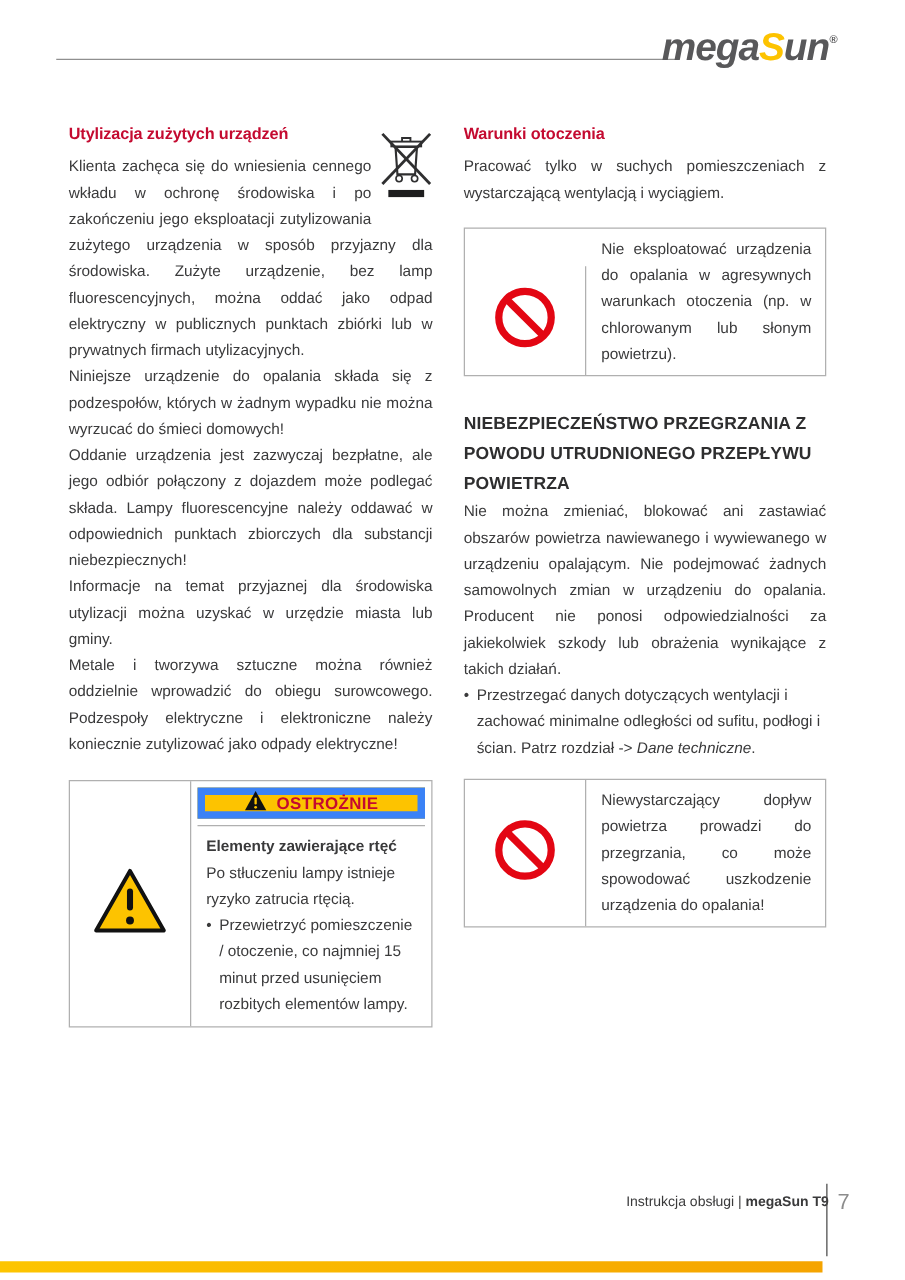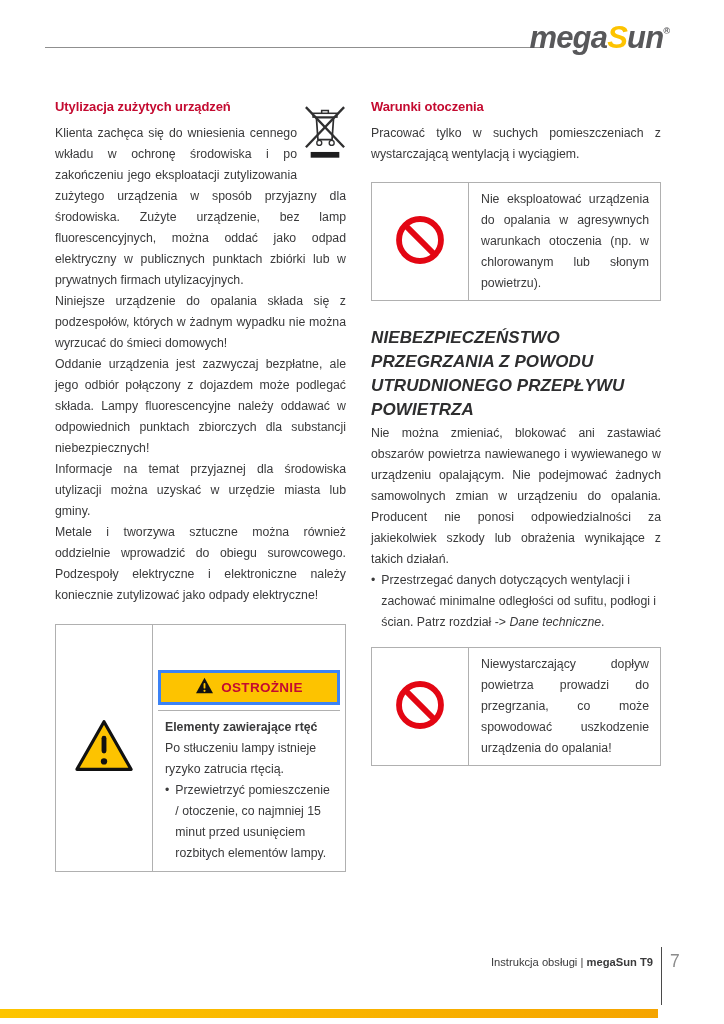--- a/index.html
+++ b/index.html
@@ -29,46 +29,46 @@
   .intro { text-align:left; }
 
   
   .weee-float { float:right; width:42px; height:62px; margin:0 0 6px 7px; }
 
   
   .cautionbox { margin-top:18px; border:1px solid #b0b0b0; display:flex; min-height:170px; background:#fff; }
   .icon-cell { width:97px; flex:none; border-right:1px solid #b0b0b0;
                display:flex; align-items:center; justify-content:center; }
   .caution-body-cell { flex:1; padding:5px; display:flex; flex-direction:column; }
-  .caution-header { background:#fdc300; border:3px solid #3b82f6; height:35px; flex:none;
-                    display:flex; align-items:center; justify-content:center; gap:7px;margin-top:40px; }
+  .caution-header { background:#fdc300; border:6px solid #3b82f6; height:25px; flex:none;
+                    display:flex; align-items:center; justify-content:center; gap:7px; }
   .caution-header .caution-word { color:#c40a30; font-weight:bold; font-size:13.5px; letter-spacing:0.3px; }
   .caution-text { border-top:1px solid #b0b0b0; margin-top:5px;
                   padding:6px 7px 2px 7px; font-size:12.3px; line-height:21px; }
   .caution-text .subject { font-weight:bold; }
 
   .bullet { display:flex; gap:6px; font-size:12.3px; line-height:21px; }
   .bullet .dot { flex:none; }
 
   
   .probox { border:1px solid #b0b0b0; display:flex; background:#fff; }
   .probox .pro-text { flex:1; padding:6px 11px 6px 12px; font-size:12.3px;
                       line-height:21px; text-align:justify; }
-  .probox-1 { margin-top:17px; }
+  .probox-1 { margin-top:17px;align-items:flex-end; }
   .probox-2 { margin-top:14px; }
   .pro-icon-cell { padding:16px 0; }
 
-  .danger-heading { margin-top:25px; font-size:17px; font-weight:bold;
-                    line-height:24px; color:#2e2e2f; letter-spacing:0.1px;font-style:italic; }
+  .danger-heading { margin-top:25px; font-size:14px; font-weight:bold;
+                    line-height:24px; color:#2e2e2f; letter-spacing:0.1px; }
   .danger-body { margin-top:1px; }
   .col-right .bullet { margin-top:0; }
   .ref-italic { font-style:italic; }
 
   
-  .footer-text { position:absolute; top:956px; right:71px; font-size:11.2px; color:#3a3a3b; }
+  .footer-text { position:absolute; top:956px; right:61px; font-size:11.2px; color:#3a3a3b; }
   .footer-text b { font-weight:bold; }
   .footer-vline { position:absolute; left:661px; top:947px; width:1px; height:58px; background:#4a4a4a; }
   .footer-pagenum { position:absolute; left:670px; top:951px; font-size:17.5px; color:#8c8c8c; }
   .bottom-bar { position:absolute; left:0; top:1009px; width:658px; height:9px;
                 background:linear-gradient(90deg,#fdc500,#f5a400); }
 </style>
 </head>
 <body>
 
 <div class="page">

